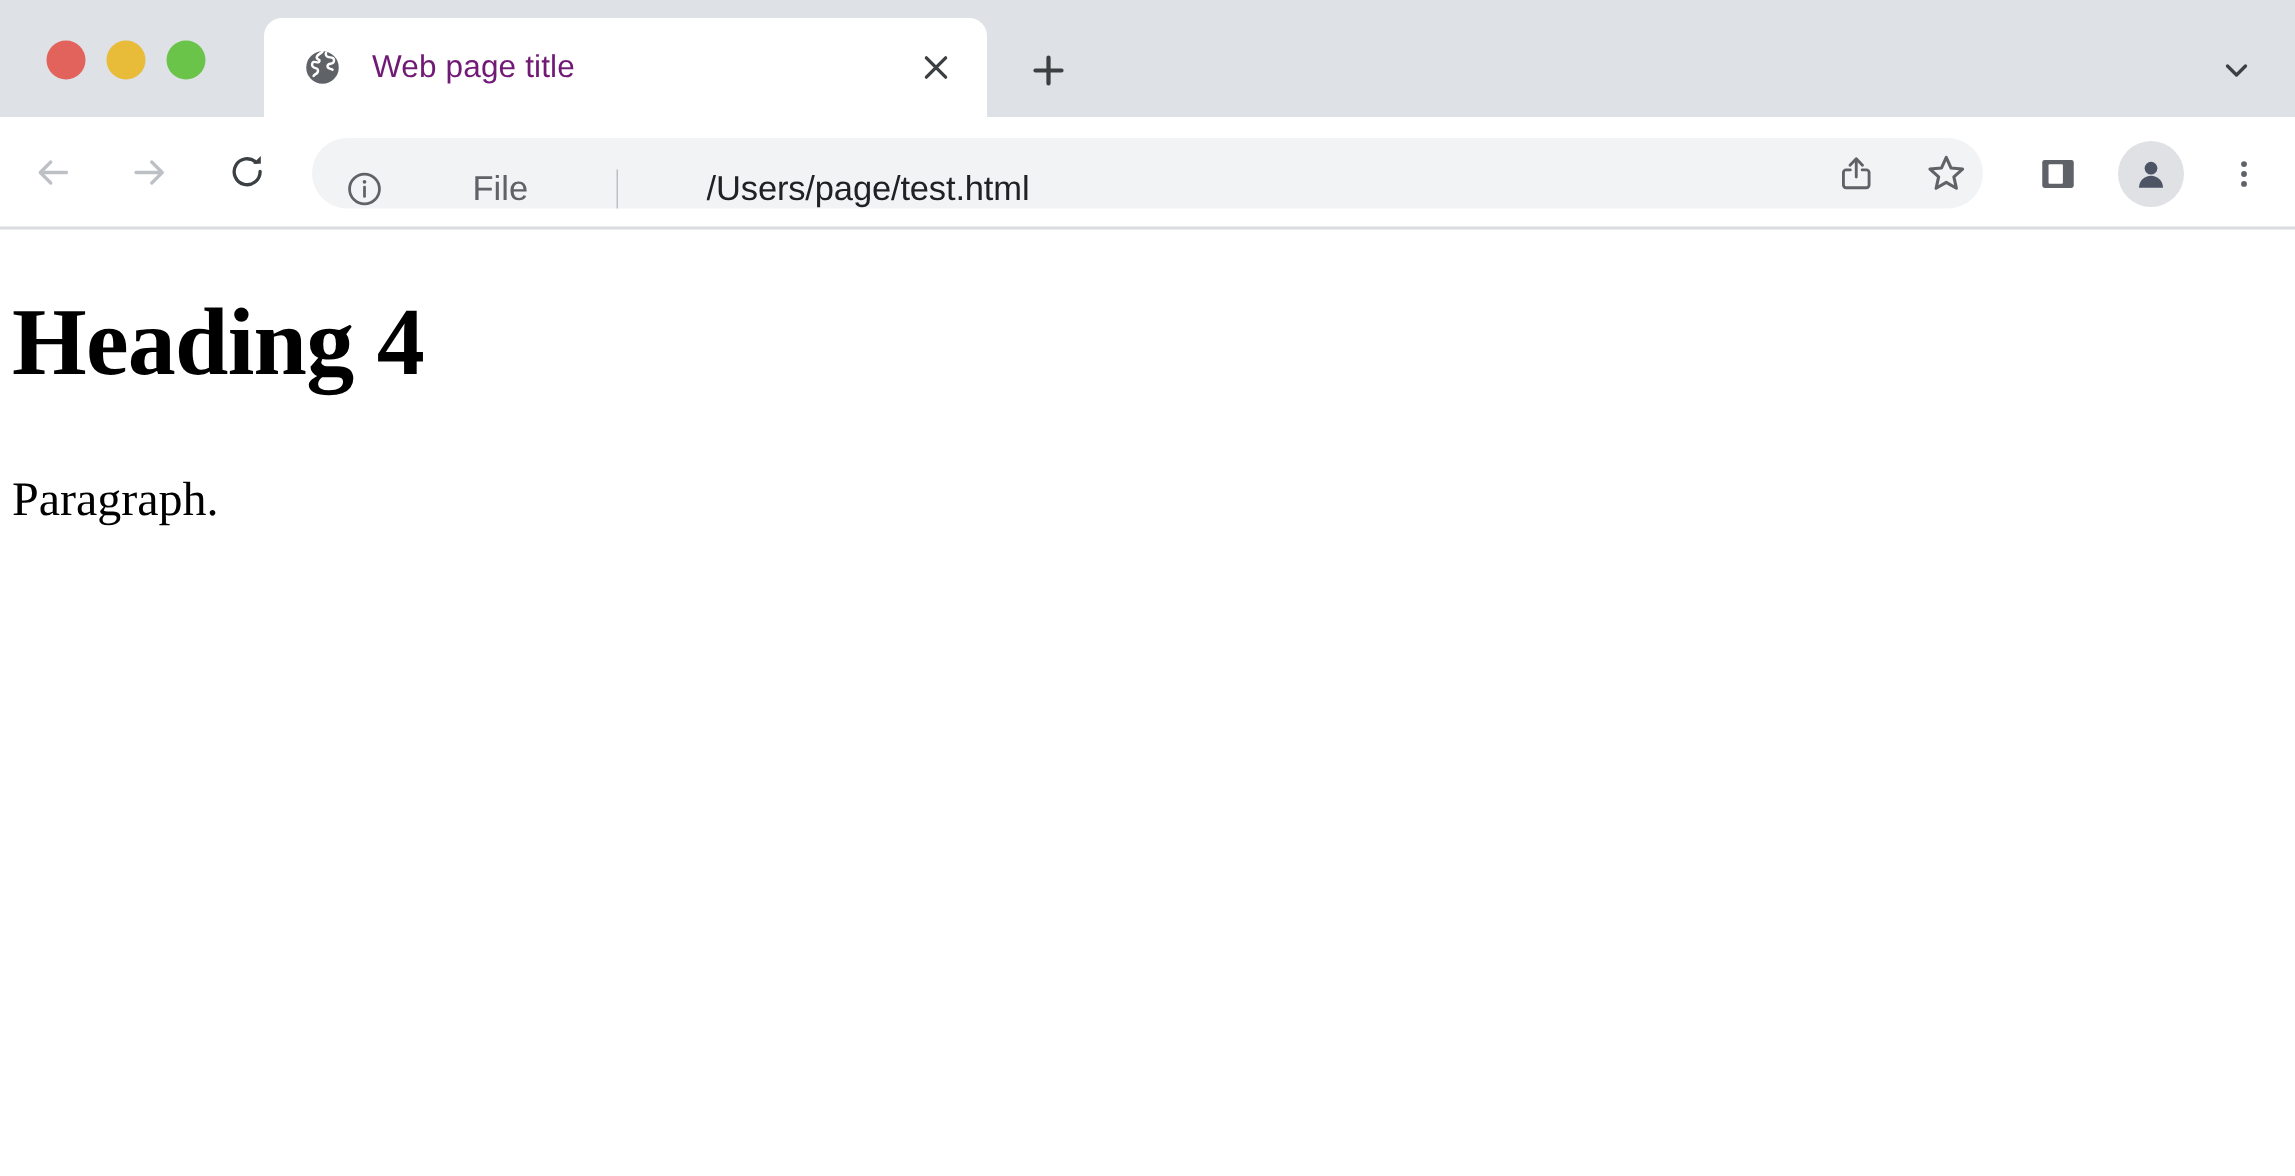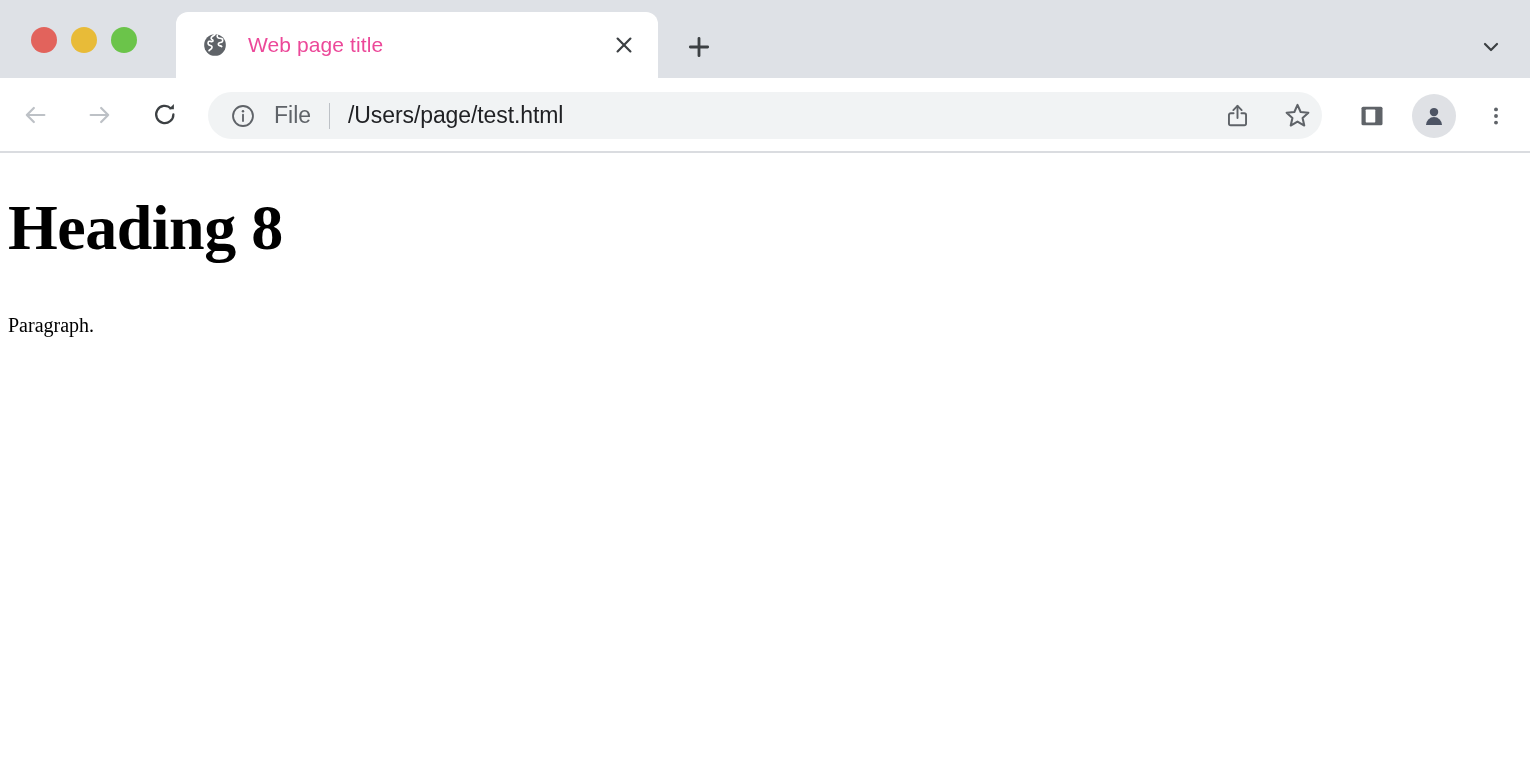--- a/index.html
+++ b/index.html
@@ -40,21 +40,21 @@
     background: #ffffff;
     border-radius: 12px 12px 0 0;
     display: flex;
     align-items: center;
     padding: 0 18px 0 26px;
   }
   .tab-favicon { width: 26px; height: 26px; flex: none; }
   .tab-title {
     margin-left: 20px;
     font-size: 21px;
-    color: #ec4899;
+    color: #701a75;
     white-space: nowrap;
     overflow: hidden;
     text-overflow: ellipsis;
     flex: 1;
     letter-spacing: 0.1px;
   }
   .tab-close {
     width: 32px; height: 32px;
     flex: none;
     display: flex; align-items: center; justify-content: center;
@@ -100,22 +100,23 @@
 
   .omnibox {
     position: absolute;
     left: 208px;
     top: 14px;
     width: 1114px;
     height: 47px;
     background: #f1f3f4;
     border-radius: 24px;
     display: flex;
-    align-items: center;
+    align-items: flex-end;
     padding-left: 22px;
+    gap: 41px;
   }
   .omni-info { width: 26px; height: 26px; flex: none; }
   .omni-scheme {
     margin-left: 18px;
     font-size: 23px;
     color: #5f6368;
     white-space: nowrap;
   }
   .omni-divider {
     margin-left: 18px;
@@ -182,21 +183,21 @@
     padding: 0 8px;
   }
   .page-h1 {
     font-size: 64px;
     font-weight: bold;
     line-height: 1.0;
     margin: 43px 0 0 0;
     letter-spacing: -0.5px;
   }
   .page-p {
-    font-size: 20px;
+    font-size: 32px;
     font-weight: normal;
     margin: 54px 0 0 0;
   }
 </style>
 </head>
 <body>
 
 <div class="browser">
 
   <div class="tabstrip">
@@ -303,18 +304,18 @@
           <circle cx="12" cy="5.4" r="1.95" fill="#5f6368"></circle>
           <circle cx="12" cy="12" r="1.95" fill="#5f6368"></circle>
           <circle cx="12" cy="18.6" r="1.95" fill="#5f6368"></circle>
         </svg>
       </div>
     </div>
   </div>
 
   <div class="viewport">
     <div class="page-body">
-      <h1 class="page-h1">Heading 8</h1>
+      <h1 class="page-h1">Heading 4</h1>
       <p class="page-p">Paragraph.</p>
     </div>
   </div>
 
 </div>
 
 </body></html>

